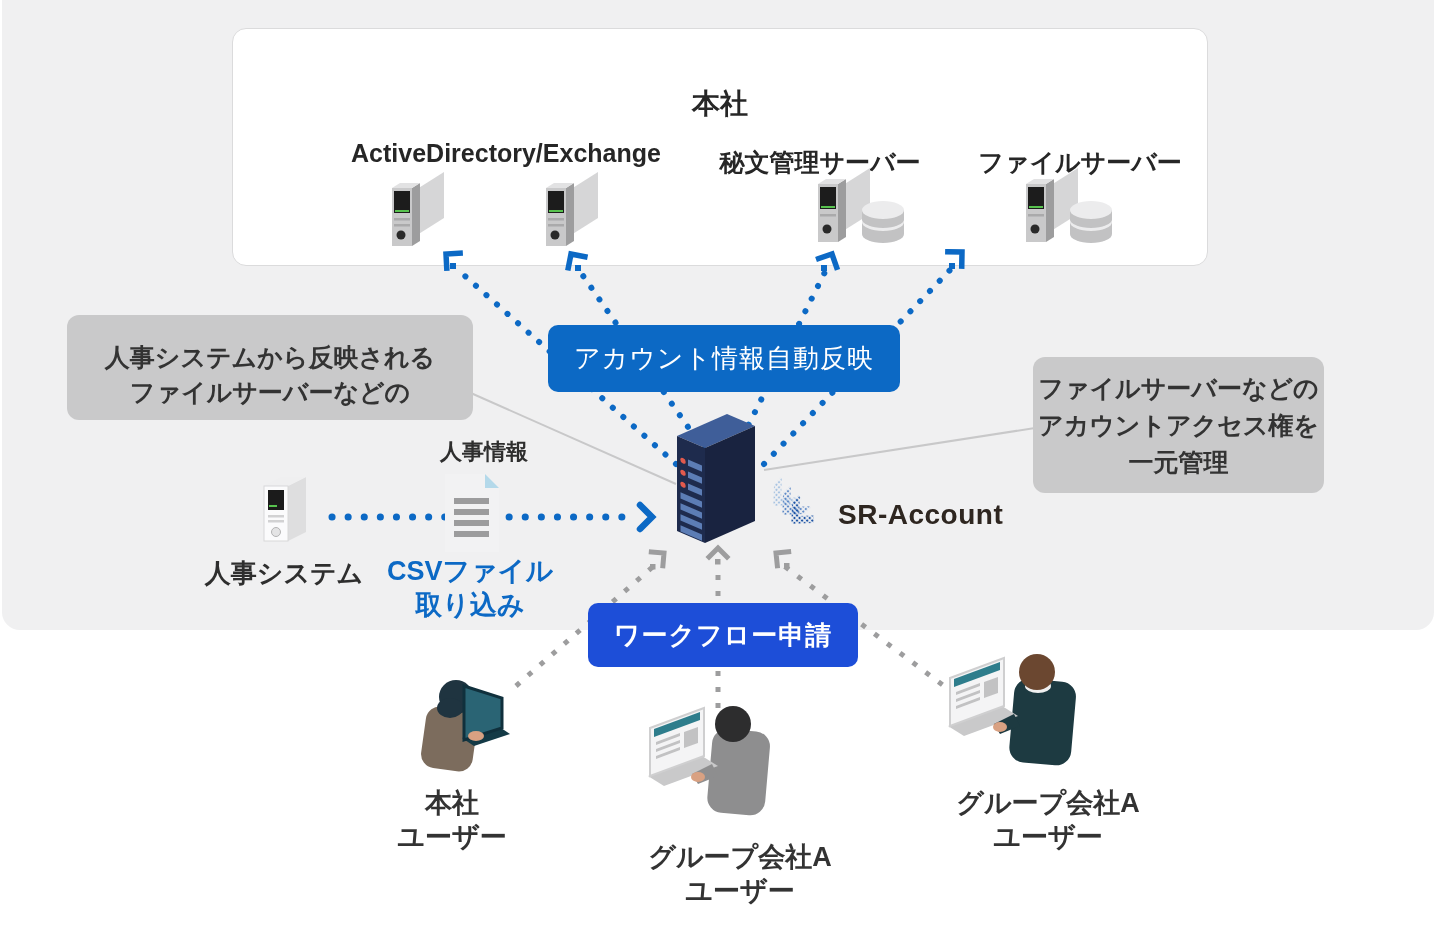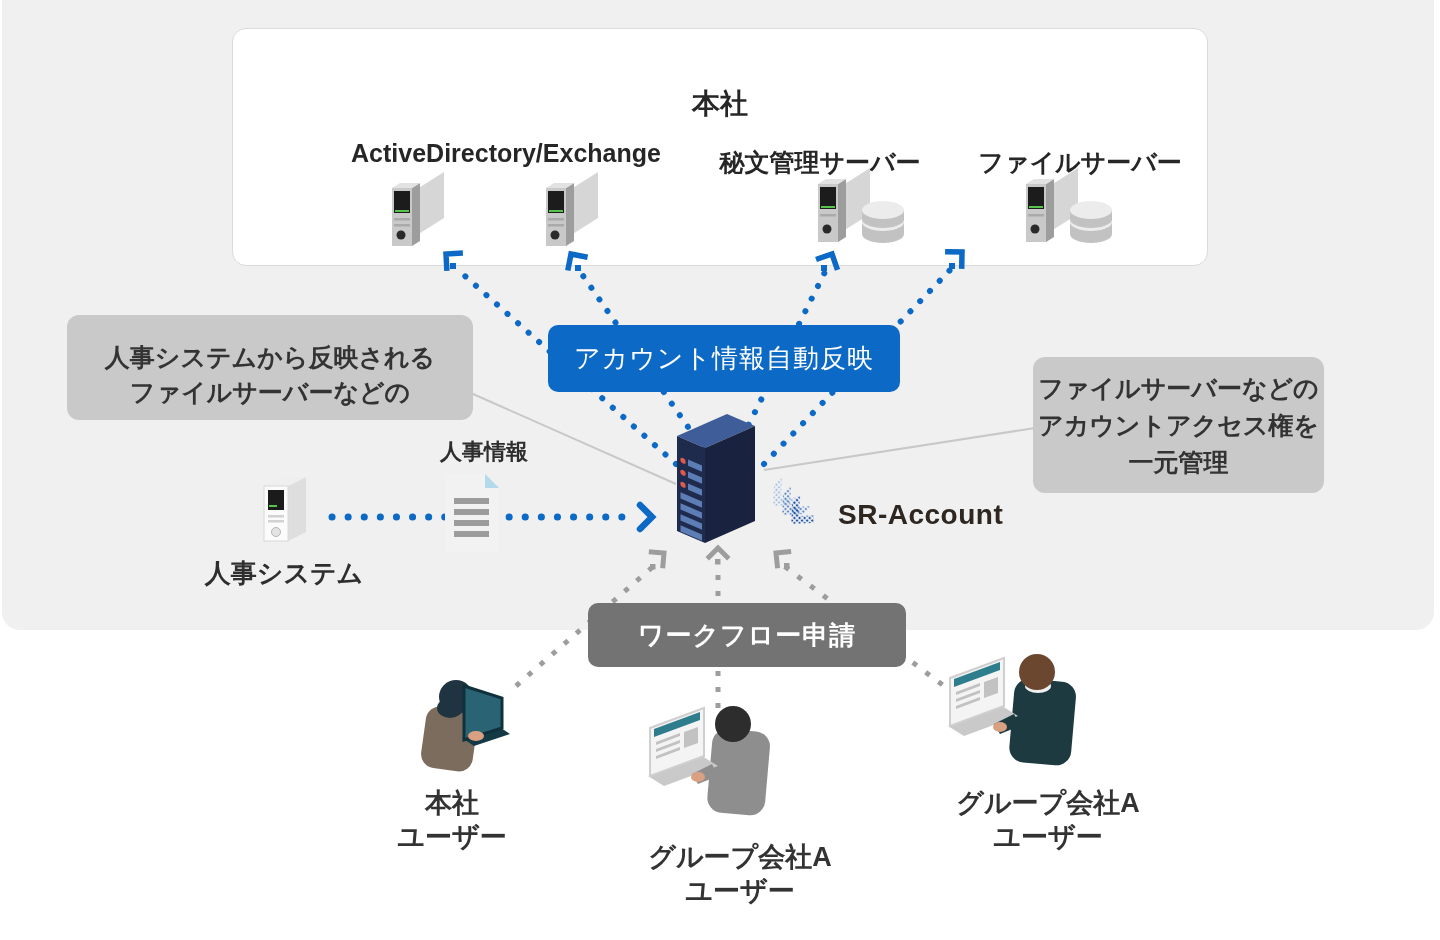--- a/index.html
+++ b/index.html
@@ -28,22 +28,22 @@
   
   .callout{position:absolute;background:#c9c9ca;border-radius:12px;color:#333333;
     font-weight:700;text-align:center;z-index:6;}
   .callout-left{left:67px;top:315px;width:406px;height:105px;font-size:25px;line-height:35px;padding-top:25px;box-sizing:border-box;}
   .callout-right{left:1033px;top:357px;width:291px;height:136px;font-size:25px;line-height:37px;padding-top:13px;box-sizing:border-box;}
 
   .blue-box{position:absolute;left:548px;top:325px;width:352px;height:67px;
     background:#0c69c5;border-radius:10px;color:#ffffff;font-size:26px;font-weight:400;
     text-align:center;line-height:67px;z-index:6;letter-spacing:1px;}
 
-  .workflow-box{position:absolute;left:588px;top:603px;width:318px;height:64px;
-    background:#737373;border-radius:10px;color:#ffffff;font-size:26px;font-weight:700;
+  .workflow-box{position:absolute;left:588px;top:603px;width:270px;height:64px;
+    background:#1d4ed8;border-radius:10px;color:#ffffff;font-size:26px;font-weight:700;
     text-align:center;line-height:64px;z-index:6;letter-spacing:1px;}
 
   .lbl{position:absolute;transform:translateX(-50%);font-weight:700;color:#2e2e2e;
     text-align:center;white-space:nowrap;z-index:6;}
   .lbl-hr-info{left:468px;top:437px;font-size:22px;margin-left:16px;}
   .lbl-hr-system{left:284px;top:556px;font-size:26px;}
   .lbl-csv{left:470px;top:554px;font-size:27px;color:#0c69c5;line-height:34px;}
   .lbl-user{font-size:27px;line-height:34px;color:#333;}
   .lbl-u1{left:452px;top:786px;} .lbl-u2{left:740px;top:840px;} .lbl-u3{left:1048px;top:786px;}
 
@@ -250,20 +250,24 @@
   <div class="icon z6" style="left:443px;top:474px;">
     <svg width="58" height="80" viewBox="0 0 58 80">
       <polygon points="2,0 42,0 56,14 56,78 2,78" fill="#f2f2f3"></polygon>
       <polygon points="42,0 56,14 42,14" fill="#b4d9ea"></polygon>
       <rect x="11" y="24" width="35" height="6" fill="#9c9c9d"></rect>
       <rect x="11" y="35" width="35" height="6" fill="#9c9c9d"></rect>
       <rect x="11" y="46" width="35" height="6" fill="#9c9c9d"></rect>
       <rect x="11" y="57" width="35" height="6" fill="#9c9c9d"></rect>
     </svg>
   </div>
+  <div class="lbl lbl-csv">
+    <span>CSVファイル</span><br>
+    <span>取り込み</span>
+  </div>
 
   <div class="workflow-box">ワークフロー申請</div>
 
   <div class="icon z6" style="left:410px;top:664px;">
     <svg width="106" height="112" viewBox="0 0 106 112">
       <g transform="rotate(8 40 70)">
           <rect x="14" y="44" width="52" height="62" rx="14" fill="#7c6c5d"></rect>
         </g>
       <circle cx="56" cy="40" r="7" fill="#d9a182"></circle>
       <circle cx="46" cy="33" r="17" fill="#1f3440"></circle>

